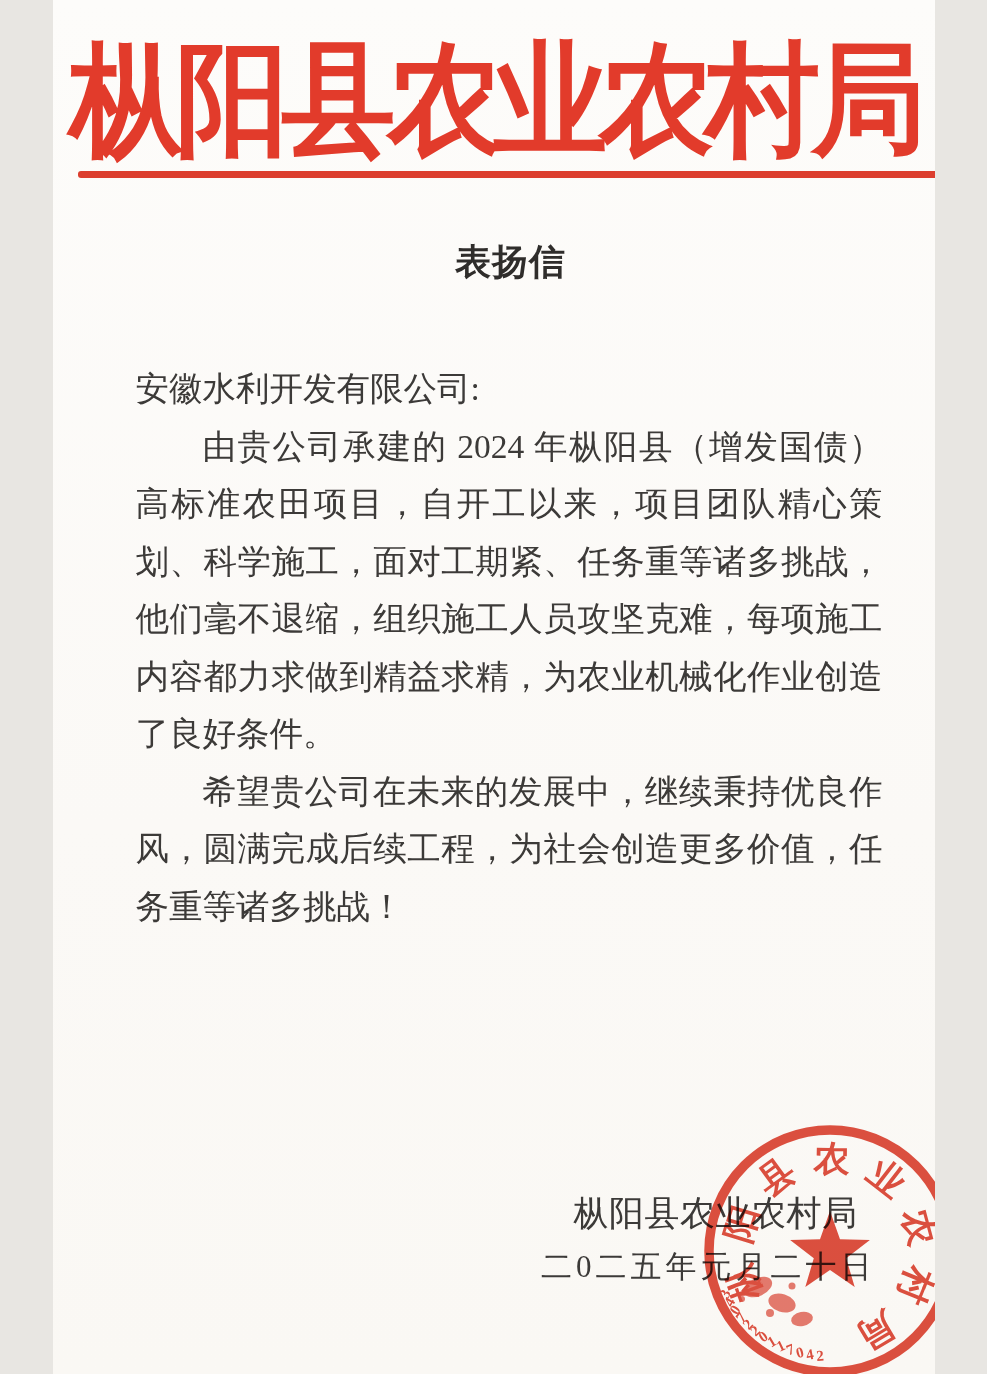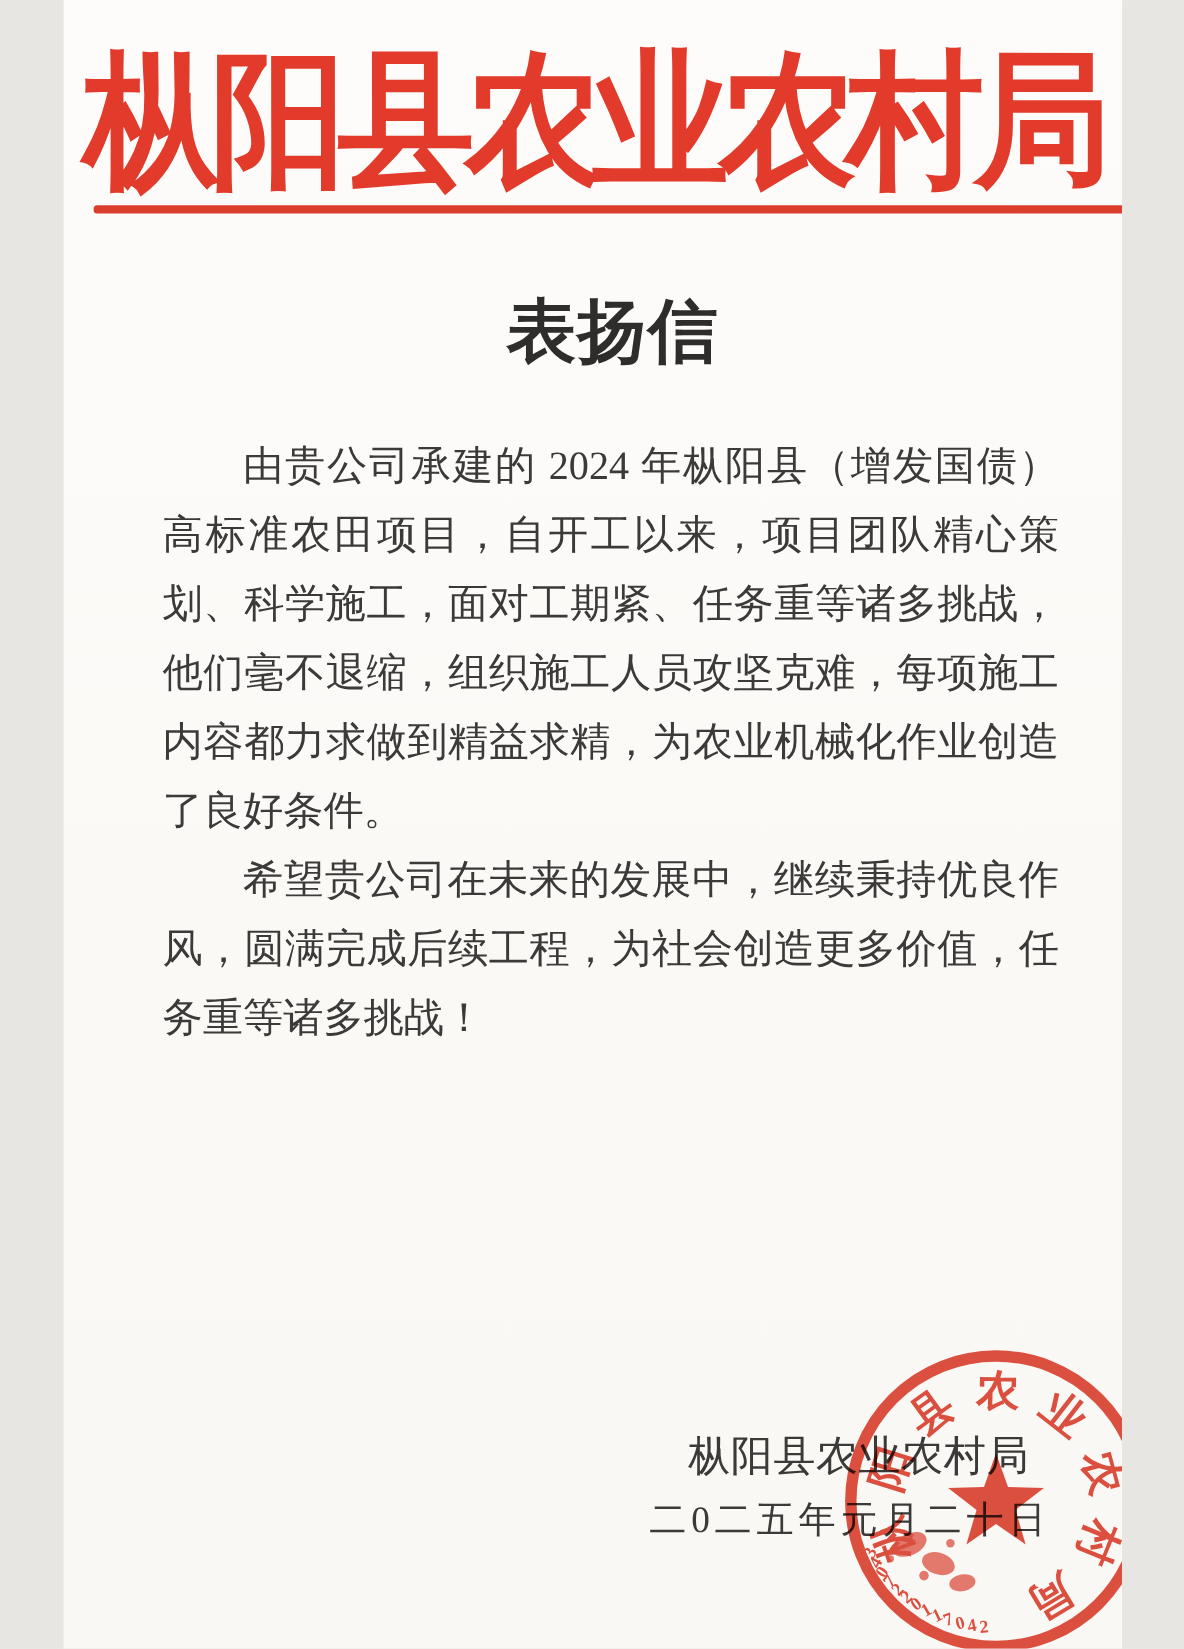--- a/index.html
+++ b/index.html
@@ -21,21 +21,21 @@
     transform-origin:top center;
     white-space:nowrap;
   }
   .red-line{
     position:absolute;top:171px;left:25px;width:937px;height:7px;
     background:#dc3e2e;border-radius:3px;
   }
   .letter-title{
     position:absolute;top:238px;left:0;width:100%;
     text-align:center;padding-left:34px;box-sizing:border-box;
-    font-size:58px;font-weight:bold;color:#2f2d2b;
+    font-size:36px;font-weight:bold;color:#2f2d2b;
     letter-spacing:1px;
   }
   .letter-body{
     position:absolute;top:360px;left:83px;right:52px;
     font-size:33.5px;line-height:57.5px;
     color:#3c3a38;
     text-align:justify;
     text-justify:inter-ideograph;
   }
   .letter-body p{margin:0;}
@@ -71,20 +71,21 @@
 
 <div class="page">
 
   <div class="org-header">枞阳县农业农村局</div>
 
   <div class="red-line"></div>
 
   <div class="letter-title">表扬信</div>
 
   <div class="letter-body">
+    <p>安徽水利开发有限公司:</p>
 
   <p class="indent">由贵公司承建的 2024 年枞阳县（增发国债）高标准农田项目，自开工以来，项目团队精心策划、科学施工，面对工期紧、任务重等诸多挑战，他们毫不退缩，组织施工人员攻坚克难，每项施工内容都力求做到精益求精，为农业机械化作业创造了良好条件。</p>
       <p class="indent">希望贵公司在未来的发展中，继续秉持优良作风，圆满完成后续工程，为社会创造更多价值，任务重等诸多挑战！</p>
     </div>
 
   <div class="signature-org">枞阳县农业农村局</div>
 
   <div class="signature-date">二0二五年元月二十日</div>
 
   <svg class="seal" viewBox="-135 -135 270 270">

